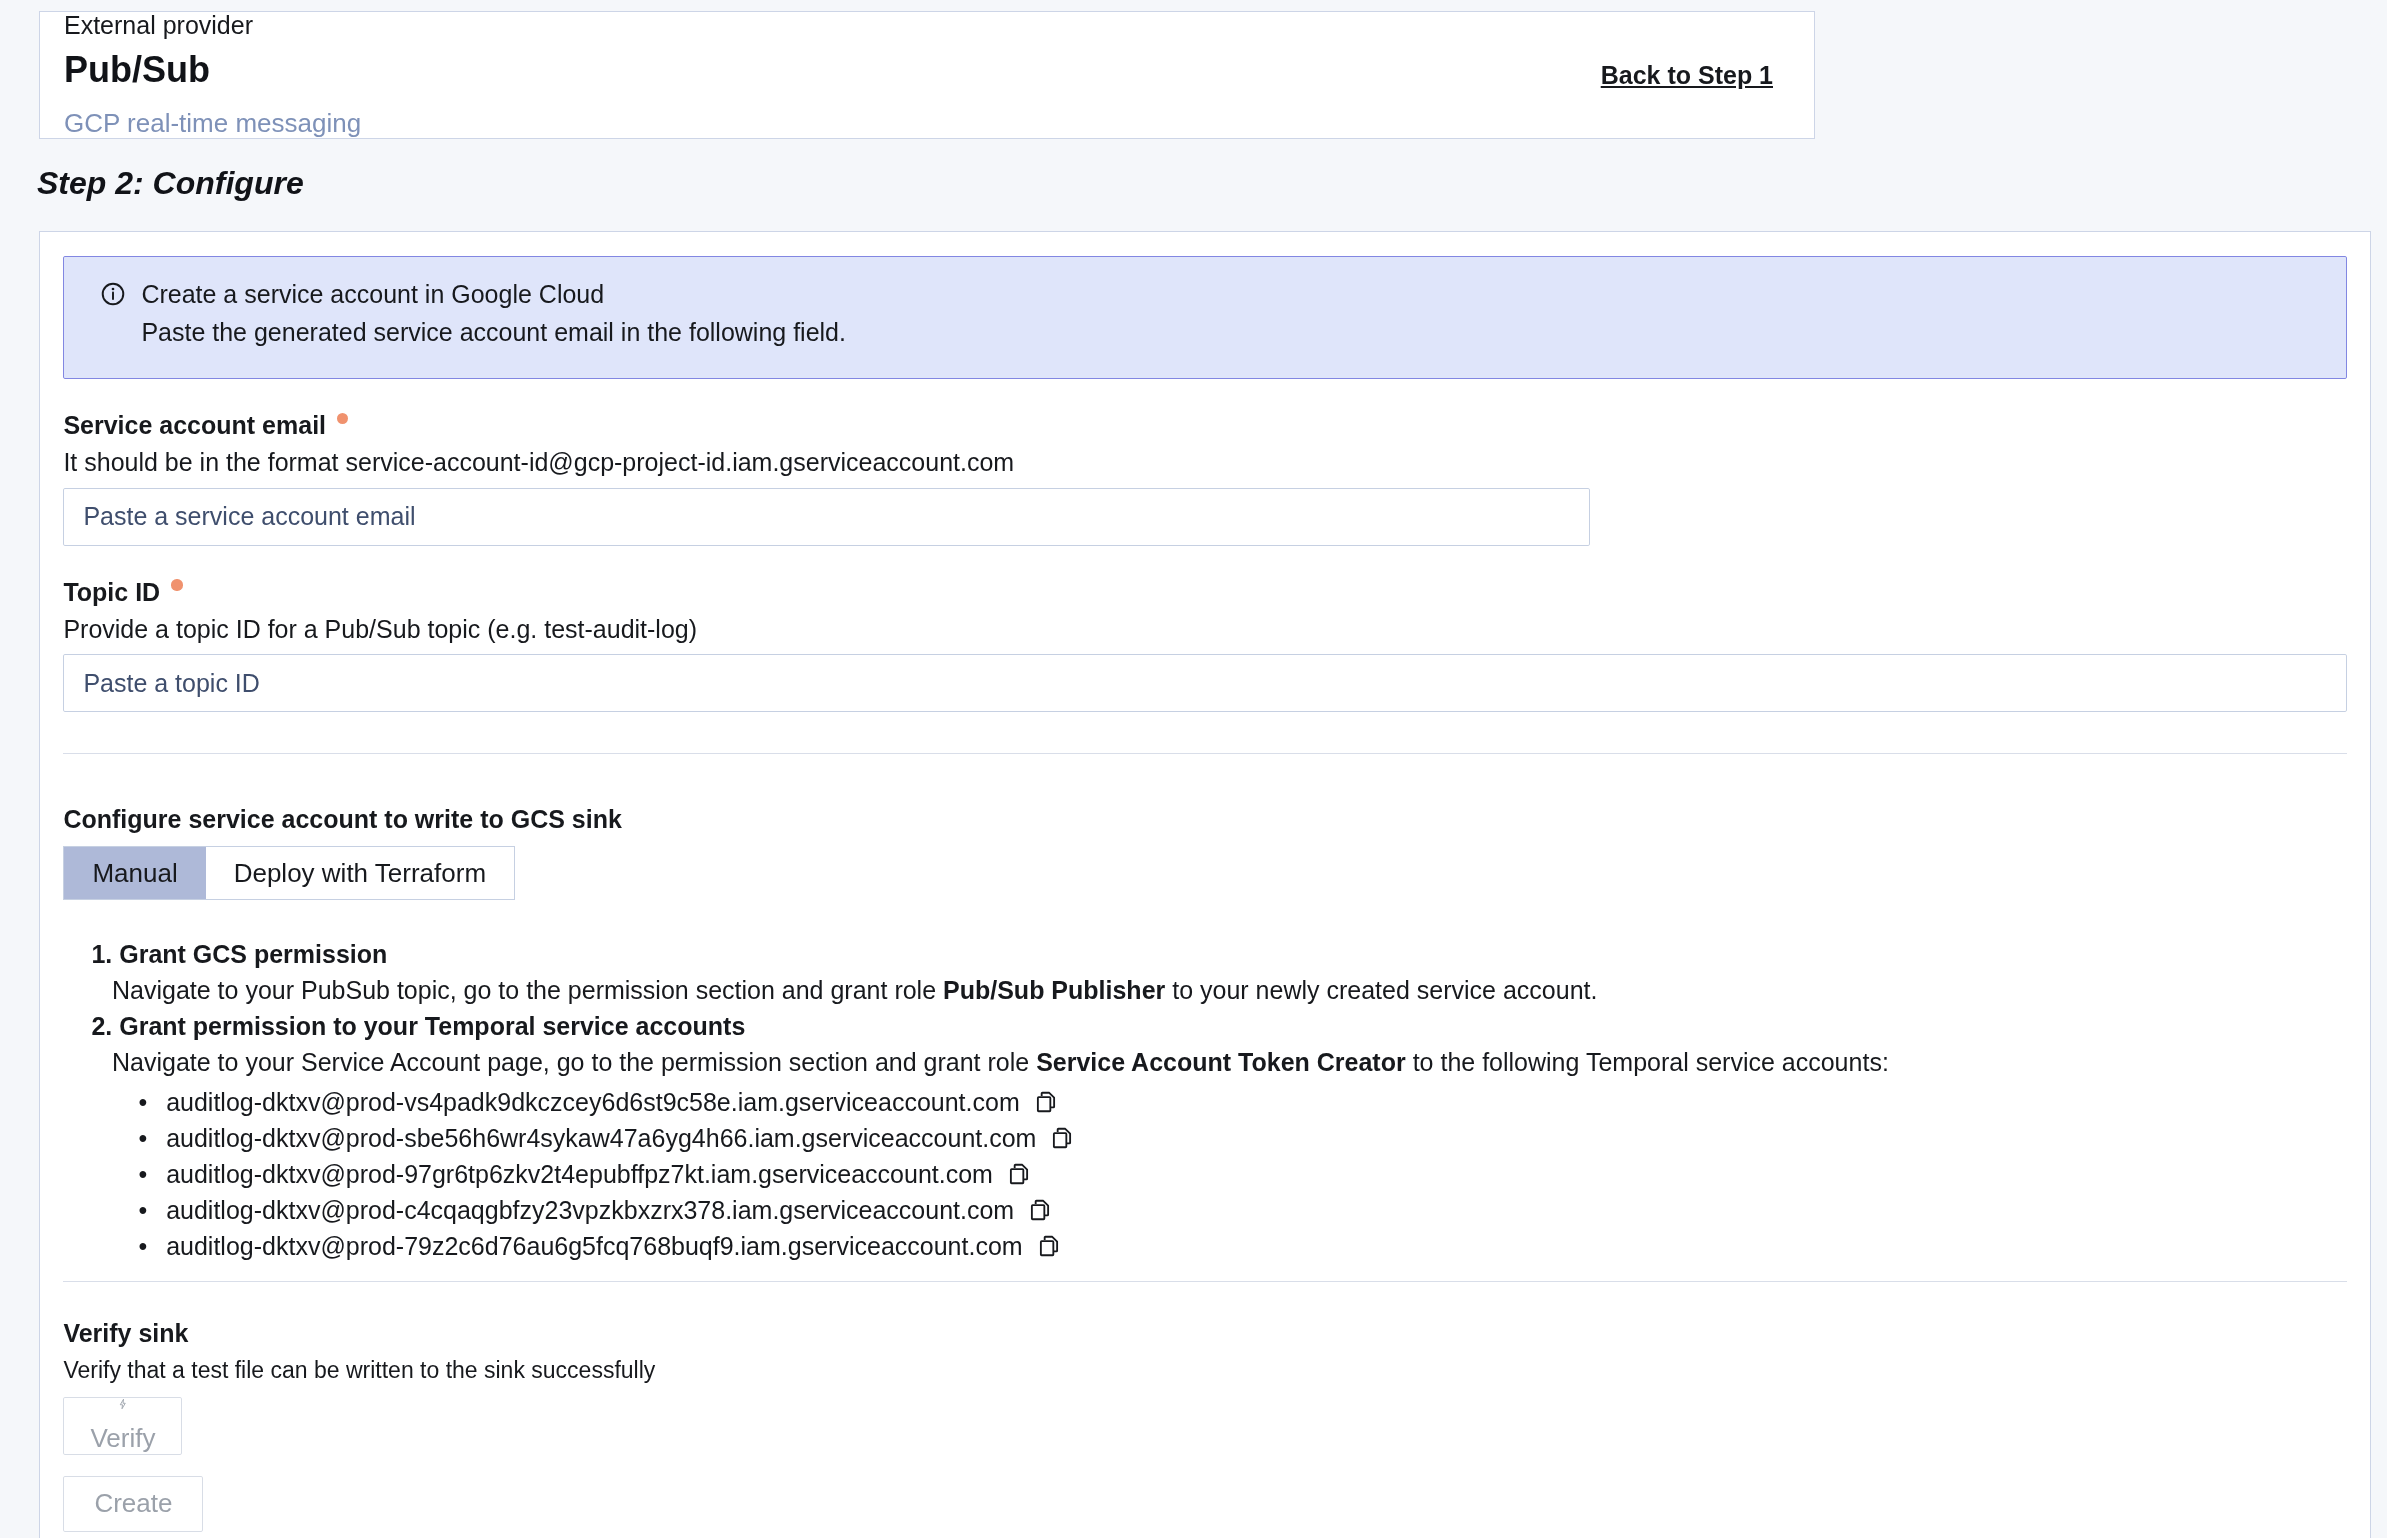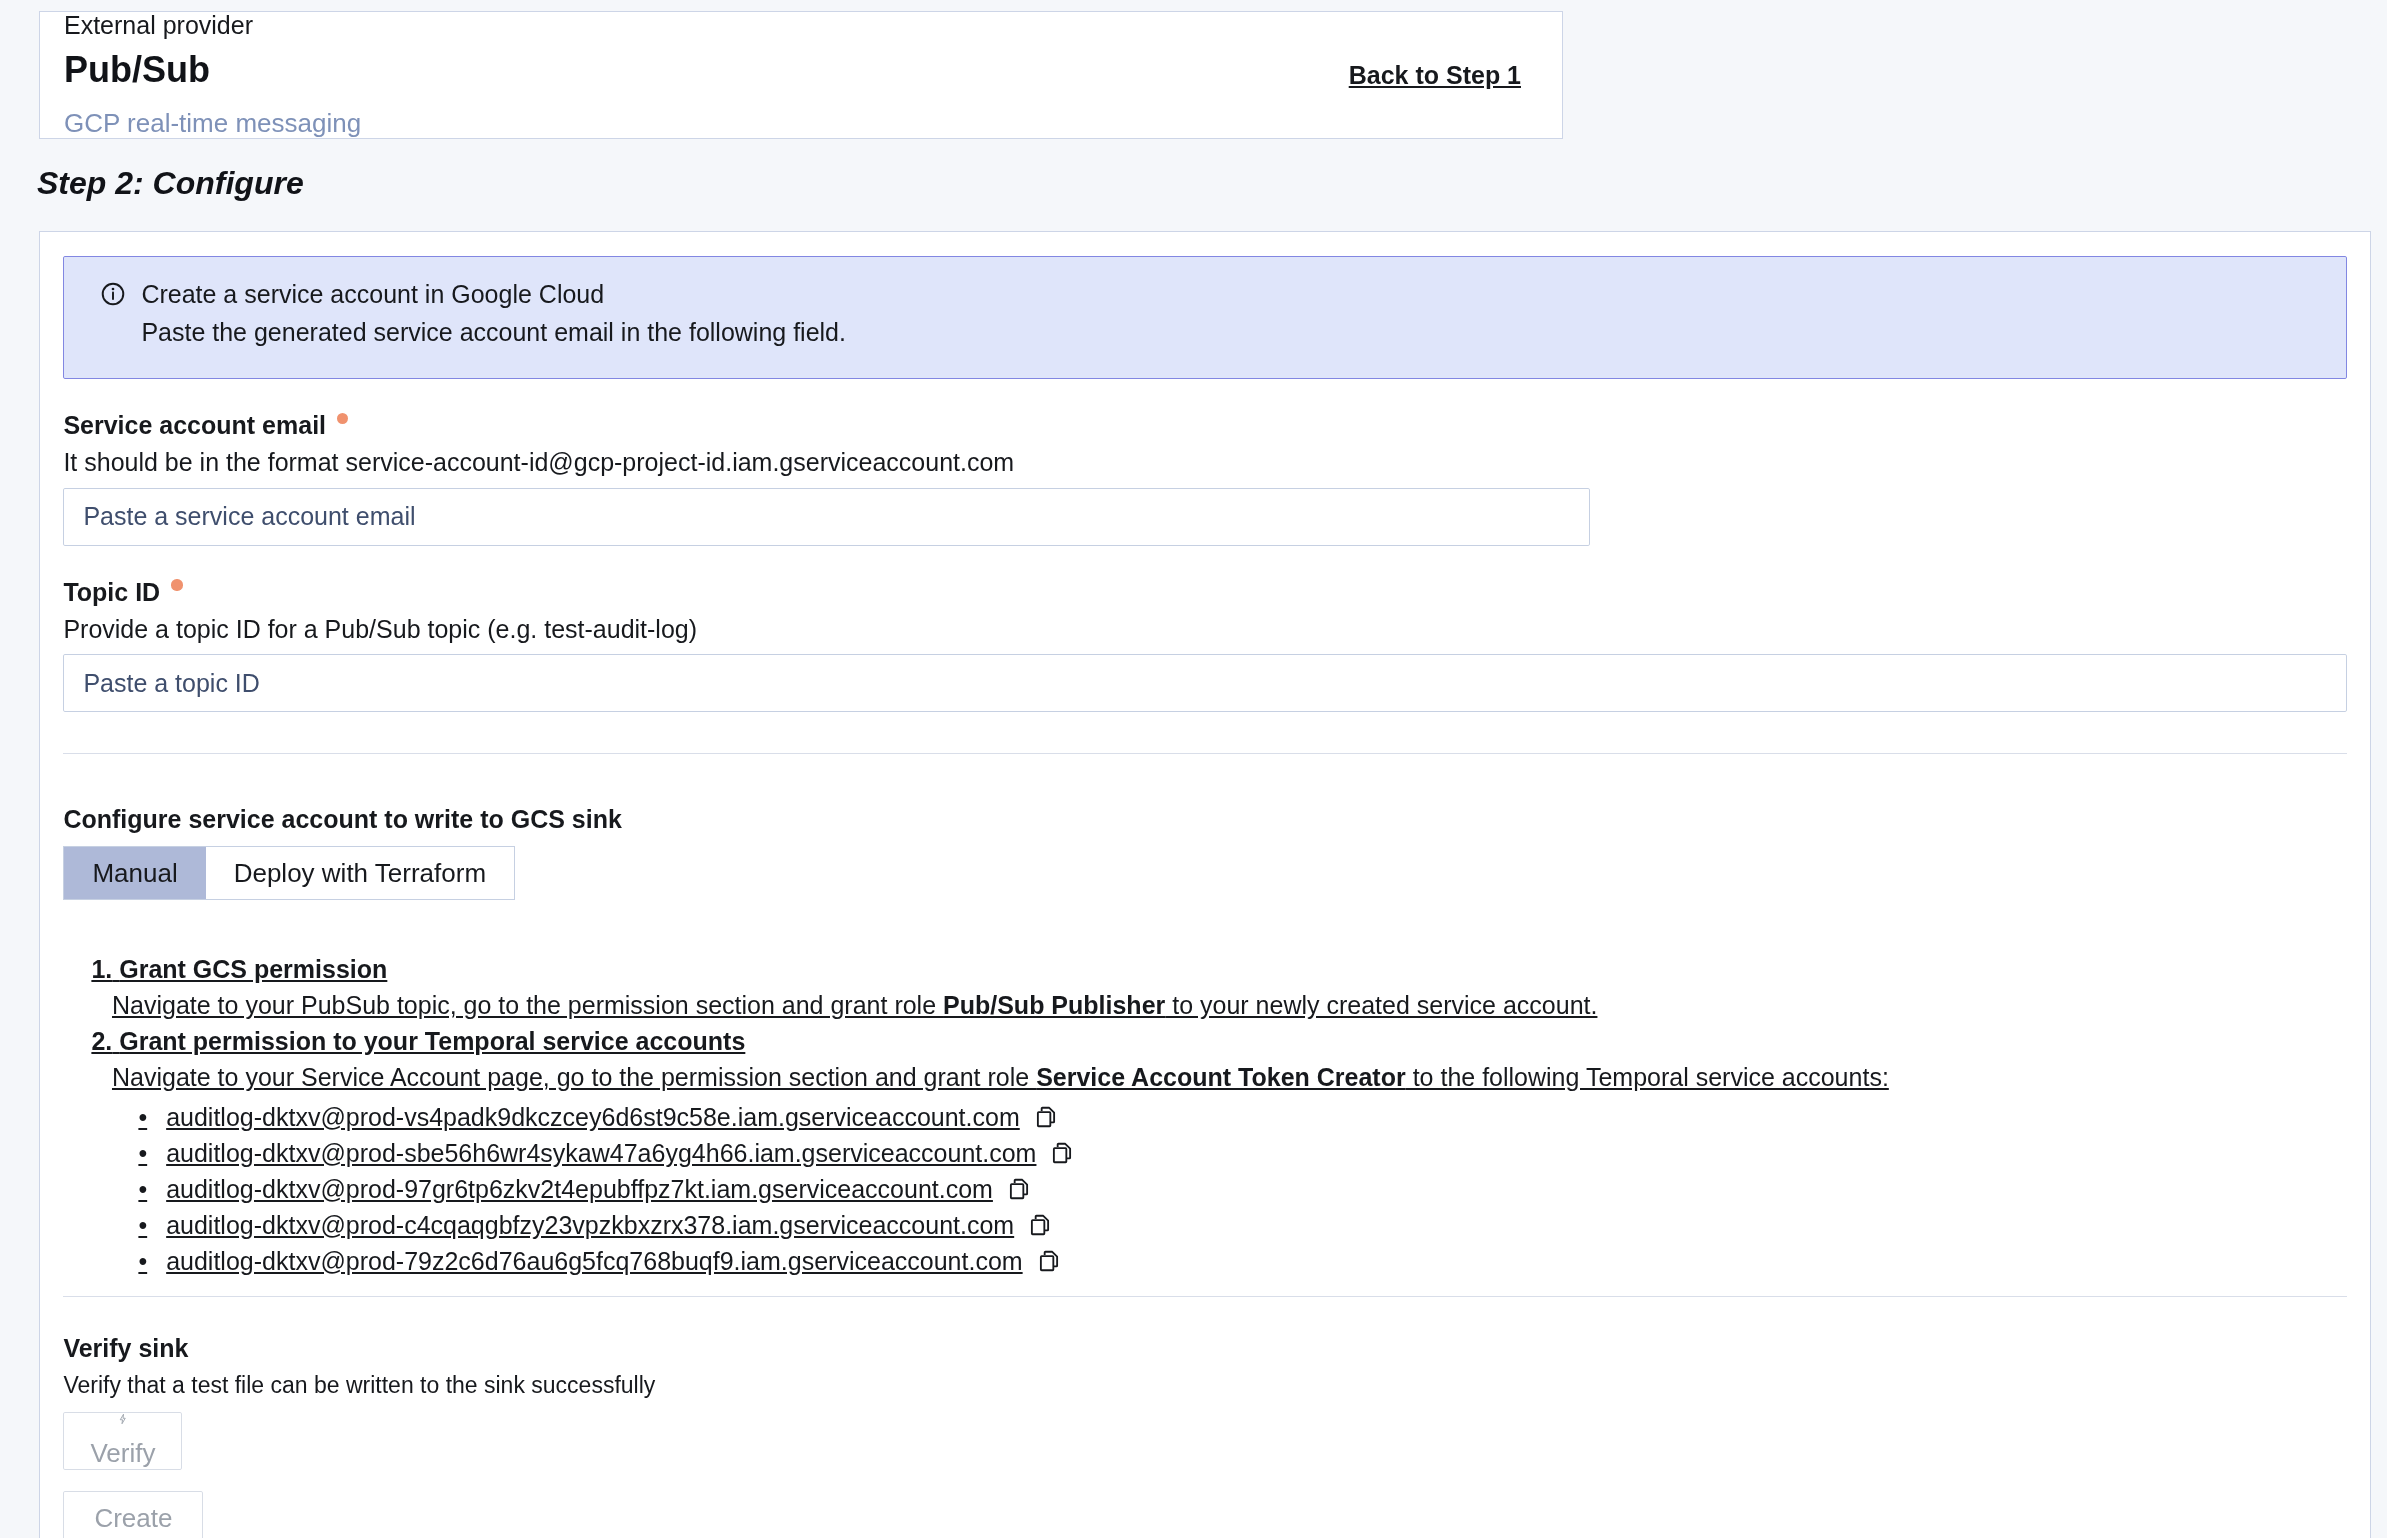--- a/index.html
+++ b/index.html
@@ -1,20 +1,20 @@
 <!DOCTYPE html>
 <html style="font-size:15px"><head>
 <meta charset="utf-8">
 <style>
   html,body{margin:0;padding:0;background:#f5f7fa;font-family:"Liberation Sans",sans-serif;color:#17191d;}
   .page{position:relative;width:2387px;height:1538px;background:#f5f7fa;overflow:hidden;}
 
   
   .provider-card{
-    position:absolute;left:39px;top:11.2px;width:1524px;height:128px;
+    position:absolute;left:39px;top:11.2px;width:1776px;height:128px;
     background:#ffffff;border:0.9px solid #cdd5e7;box-sizing:border-box;
     display:flex;align-items:center;justify-content:space-between;
     padding:0 41px 0 24px;
   }
   .provider-left{display:flex;flex-direction:column;gap:9.4px;}
   .provider-label{font-size:25px;color:#17191d;}
   .provider-title-row{display:flex;align-items:baseline;gap:17px;flex-direction:column;}
   .provider-name{font-size:36px;font-weight:700;color:#111318;}
   .provider-desc{font-size:26px;color:#7e91b8;}
   .back-link{font-size:25px;font-weight:700;color:#17191d;text-decoration:underline;cursor:pointer;}
@@ -56,21 +56,21 @@
 
   .divider{height:0.9px;background:#d9dee9;border:0;margin:41px 0 0 0;}
 
   
   .config-title{font-size:25px;font-weight:700;line-height:28px;margin-top:51px;}
   .tabs{display:inline-flex;margin-top:13px;border:0.9px solid #c6d0e2;box-sizing:border-box;}
   .tab{height:52px;display:flex;align-items:center;padding:0 28px;font-size:26px;color:#17191d;cursor:pointer;box-sizing:border-box;}
   .tab.active{background:#aeb9d8;}
   .tab.inactive{background:#ffffff;}
 
-  .steps{margin-top:51px;padding-left:28px;text-decoration:underline;}
+  .steps{margin-top:36px;padding-left:28px;}
   .step-item{margin:0;}
   .step-num{font-weight:700;font-size:25px;}
   .step-head{font-size:25px;font-weight:700;line-height:36px;}
   .step-body{font-size:25px;line-height:36px;padding-left:20.6px;}
   .role-bold{font-weight:700;}
 
   .sa-list{list-style:none;margin:3.7px 0 0 0;padding:0 0 0 47px;}
   .sa-item{display:flex;align-items:center;font-size:25px;line-height:36px;color:#17191d;}
   .sa-item::before{content:"\2022";font-size:25px;margin-right:19px;}
   .copy-btn{margin-left:13px;width:28px;height:28px;cursor:pointer;display:inline-flex;align-items:center;}

